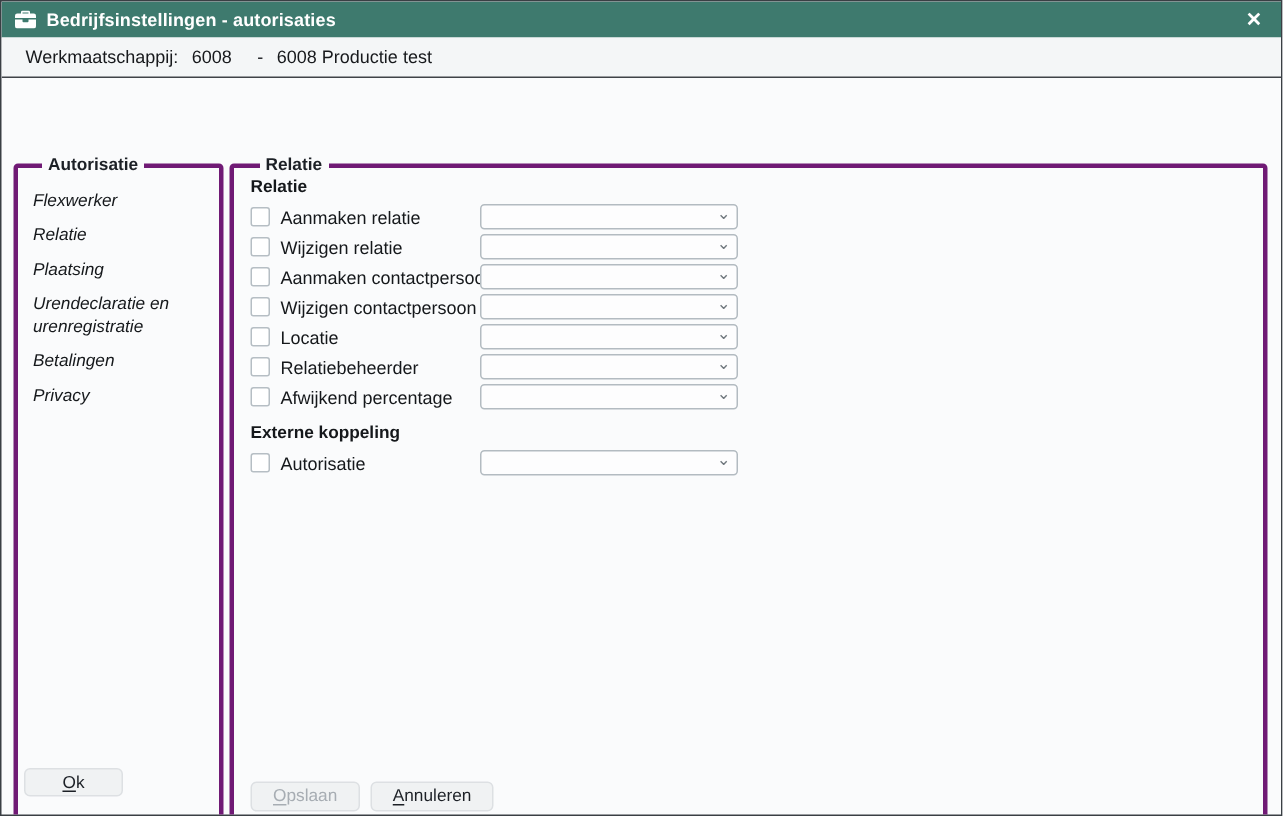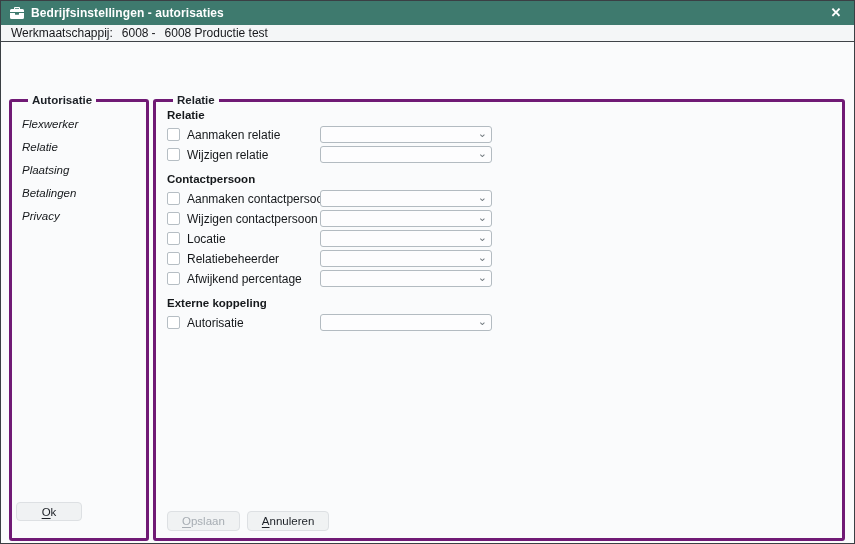--- a/index.html
+++ b/index.html
@@ -26,29 +26,29 @@
   .titlebar .title { font-size: 12px; font-weight: bold; letter-spacing: .1px; }
   .titlebar .close {
     margin-left: auto;
     font-size: 13px; font-weight: bold;
     width: 18px; text-align: center;
     cursor: default; line-height: 18px;
   }
 
   
   .subheader {
-    height: 17px;
+    height: 27px;
     background: #f4f6f7;
     border-bottom: 1px solid #3f4348;
     display: flex; align-items: center;
-    padding: 0 10px;
+    padding: 0 16px;
     font-size: 12px; color: #17191c;
   }
   .subheader .sh-label { margin-right: 9px; }
-  .subheader .sh-code  { margin-right: 3px; text-align: center; }
+  .subheader .sh-code  { margin-right: 17px; text-align: center; }
   .subheader .sh-sep   { margin-right: 9px; }
 
   
   .content { position: relative; height: 491px; }
 
   fieldset {
     position: absolute;
     border: 3px solid #701a75;
     border-radius: 3px;
     background: transparent;
@@ -144,20 +144,21 @@
     <span class="sh-company">6008 Productie test</span>
   </div>
 
   <div class="content">
 
     <fieldset class="fs-sidebar">
       <legend>Autorisatie</legend>
       <div class="nav-item">Flexwerker</div>
       <div class="nav-item">Relatie</div>
       <div class="nav-item">Plaatsing</div>
+      <div class="nav-item">Urendeclaratie en urenregistratie</div>
       <div class="nav-item">Betalingen</div>
       <div class="nav-item">Privacy</div>
     </fieldset>
 
     <fieldset class="fs-main">
       <legend>Relatie</legend>
 
       <div class="section">
         <div class="section-header">Relatie</div>
         <div class="row">
@@ -172,21 +173,20 @@
           <span class="checkbox"></span>
           <span class="row-label">Wijzigen relatie</span>
           <span class="combo">
             <span class="combo-value"></span>
             <span class="combo-chevron">⌄</span>
           </span>
         </div>
       </div>
 
       <div class="section">
-        <div class="section-header">Contactpersoon</div>
         <div class="row">
           <span class="checkbox"></span>
           <span class="row-label">Aanmaken contactpersoon</span>
           <span class="combo">
             <span class="combo-value"></span>
             <span class="combo-chevron">⌄</span>
           </span>
         </div>
         <div class="row">
           <span class="checkbox"></span>

